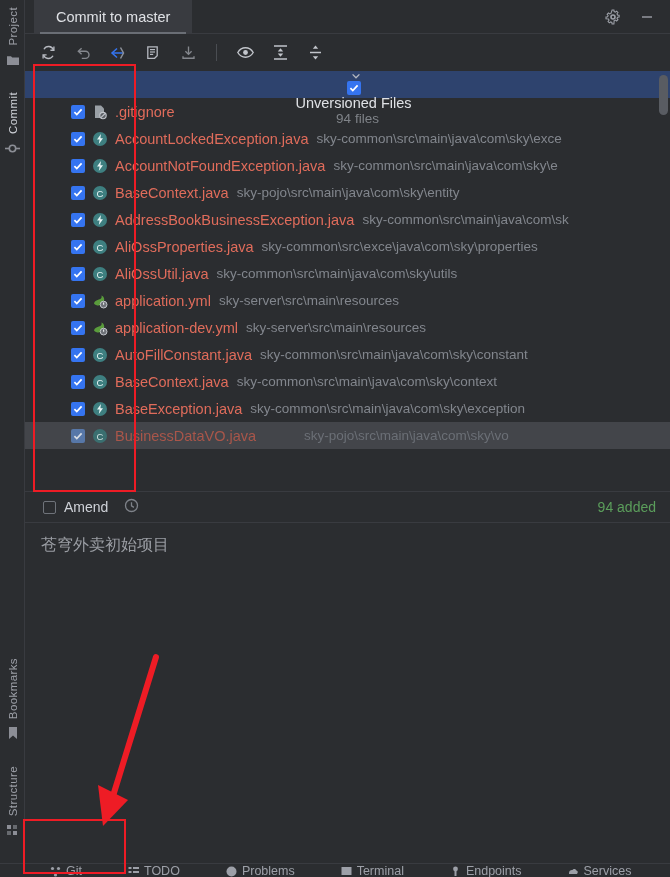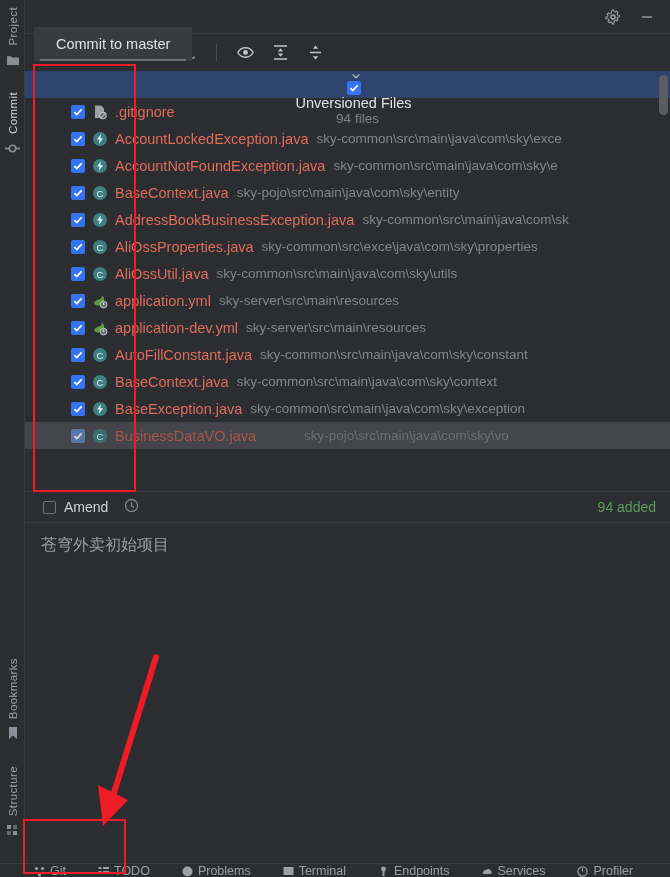--- a/index.html
+++ b/index.html
@@ -61,21 +61,20 @@
   #tab {
     position: absolute; left: 9px; top: 0;
     height: 34px;
     padding: 0 22px;
     display: flex; align-items: center;
     background: #393b40;
     color: #dfe1e5;
     font-size: 14.5px;
     white-space: nowrap;
     cursor: default;
-    margin-top: 27px;
   }
   #tab::after {
     content: "";
     position: absolute; left: 6px; right: 6px; bottom: 0;
     height: 2px; background: #6a6e75;
   }
   #hdr-actions {
     position: absolute; right: 6px; top: 0; height: 34px;
     display: flex; align-items: center; gap: 16px;
     padding-right: 8px;
@@ -227,22 +226,22 @@
   #btn-bar-spacer { flex: 1; }
   #gear-bottom { width: 18px; height: 18px; display: flex; align-items: center; justify-content: center; }
 
   
   #status-bar {
     position: absolute; left: 0; bottom: 0;
     width: 670px; height: 14px;
     background: #2b2d30;
     border-top: 1px solid #393b40;
     display: flex; align-items: flex-start;
-    padding-left: 34px;
-    gap: 32px;
+    padding-left: 50px;
+    gap: 46px;
     overflow: hidden;
   }
   .sb-item {
     display: flex; align-items: center; gap: 5px;
     color: #9da0a8; font-size: 12.5px;
     white-space: nowrap;
   }
 
   
   .anno {

